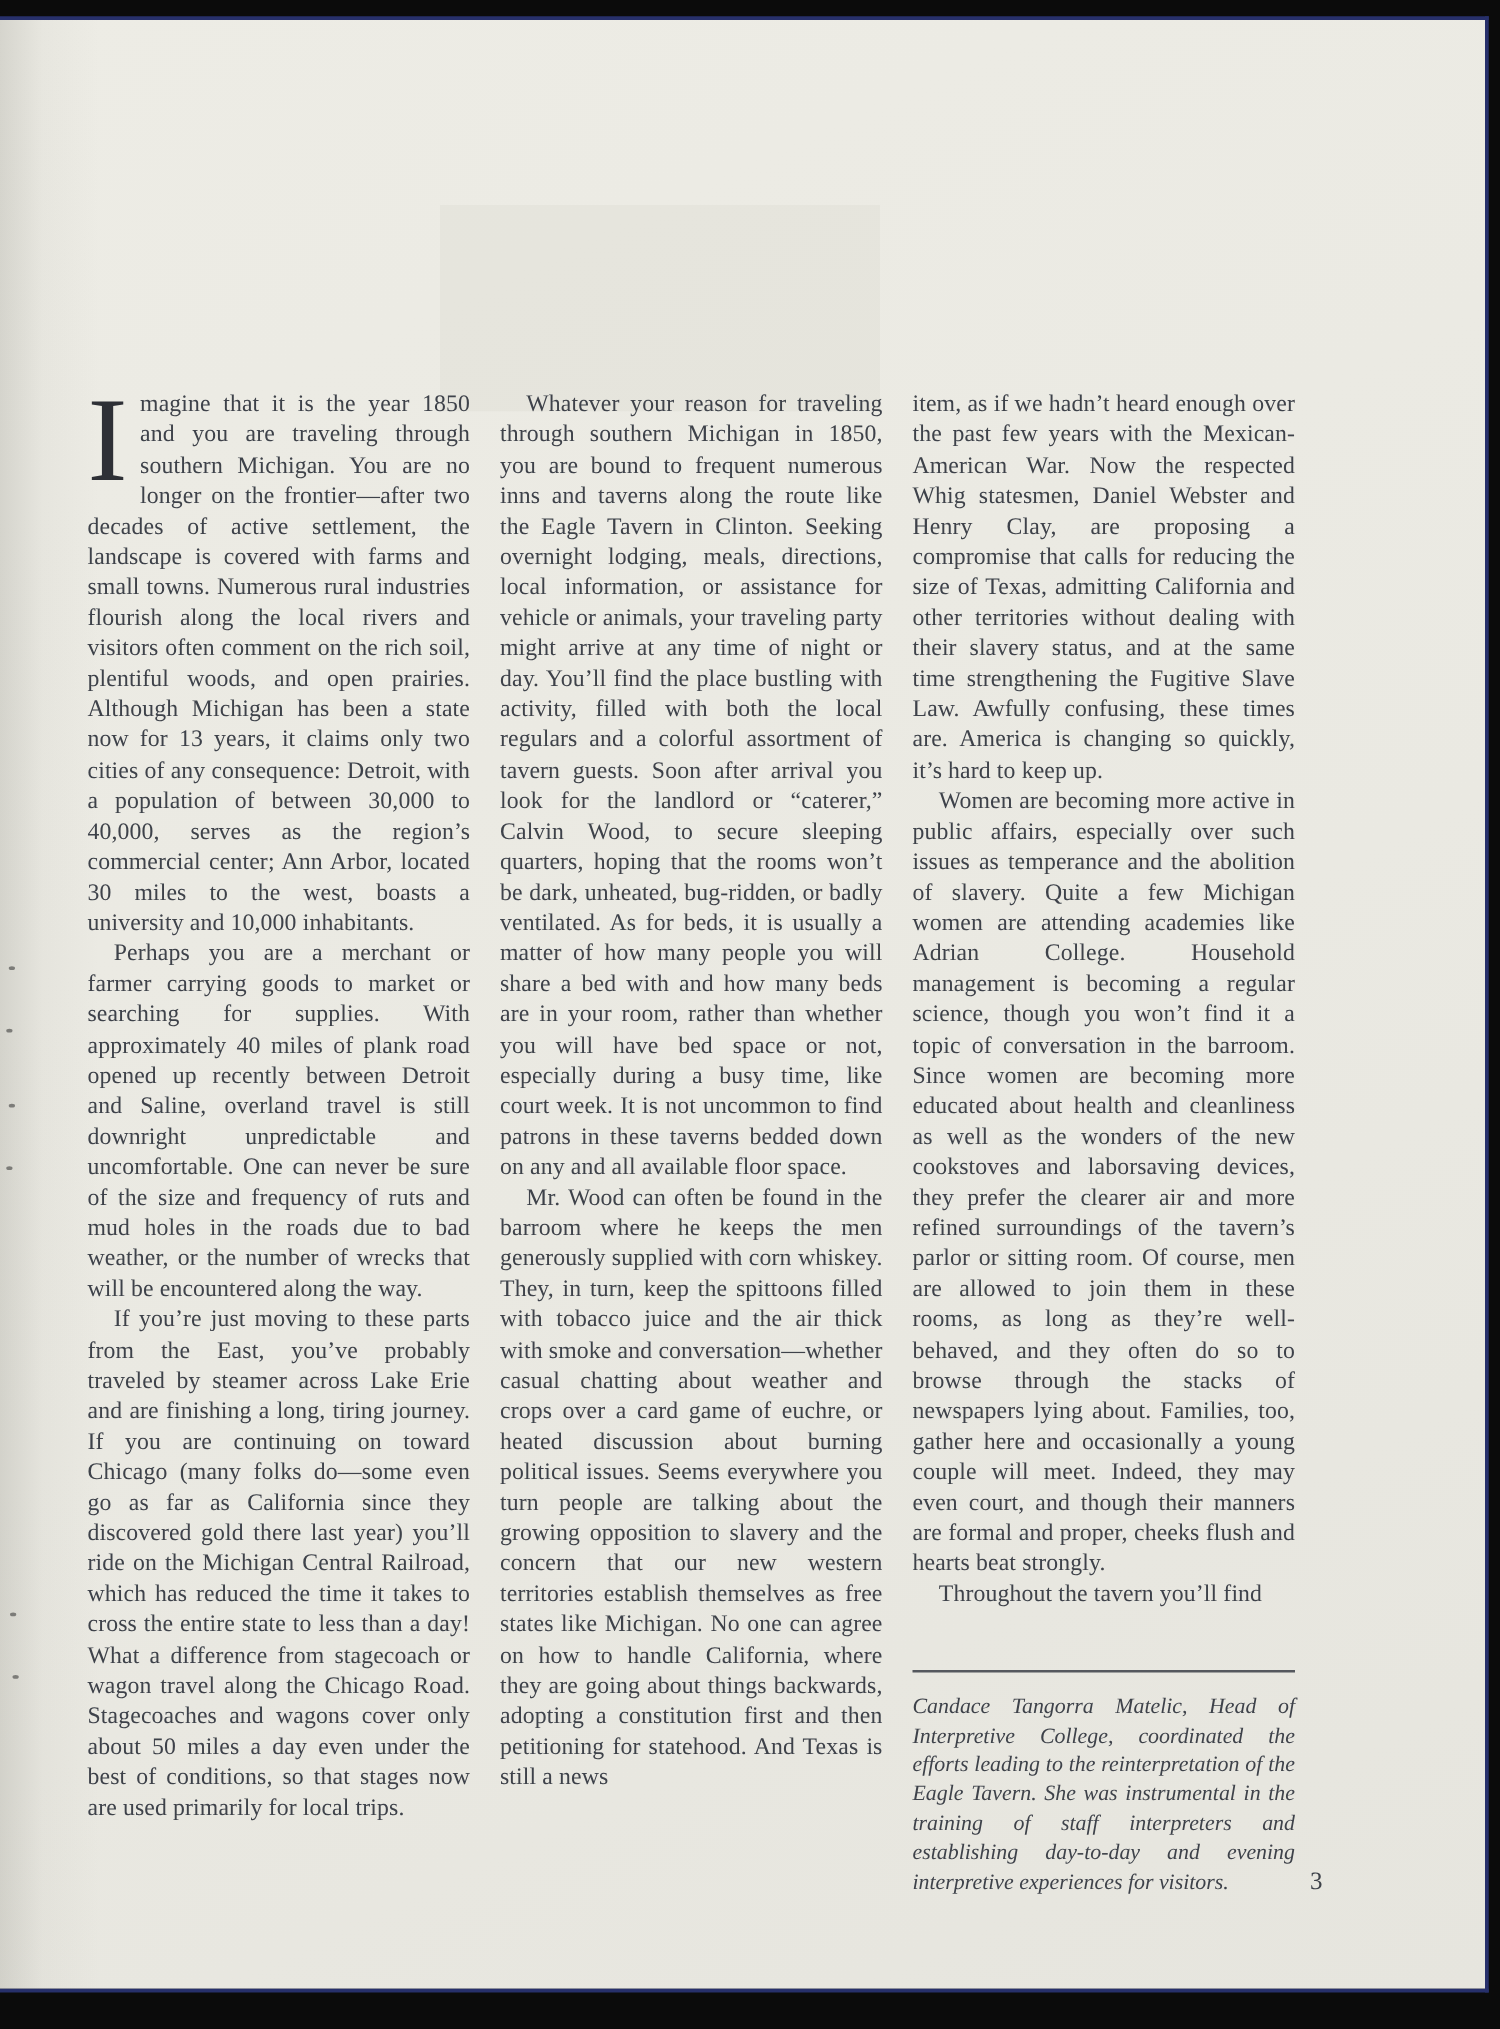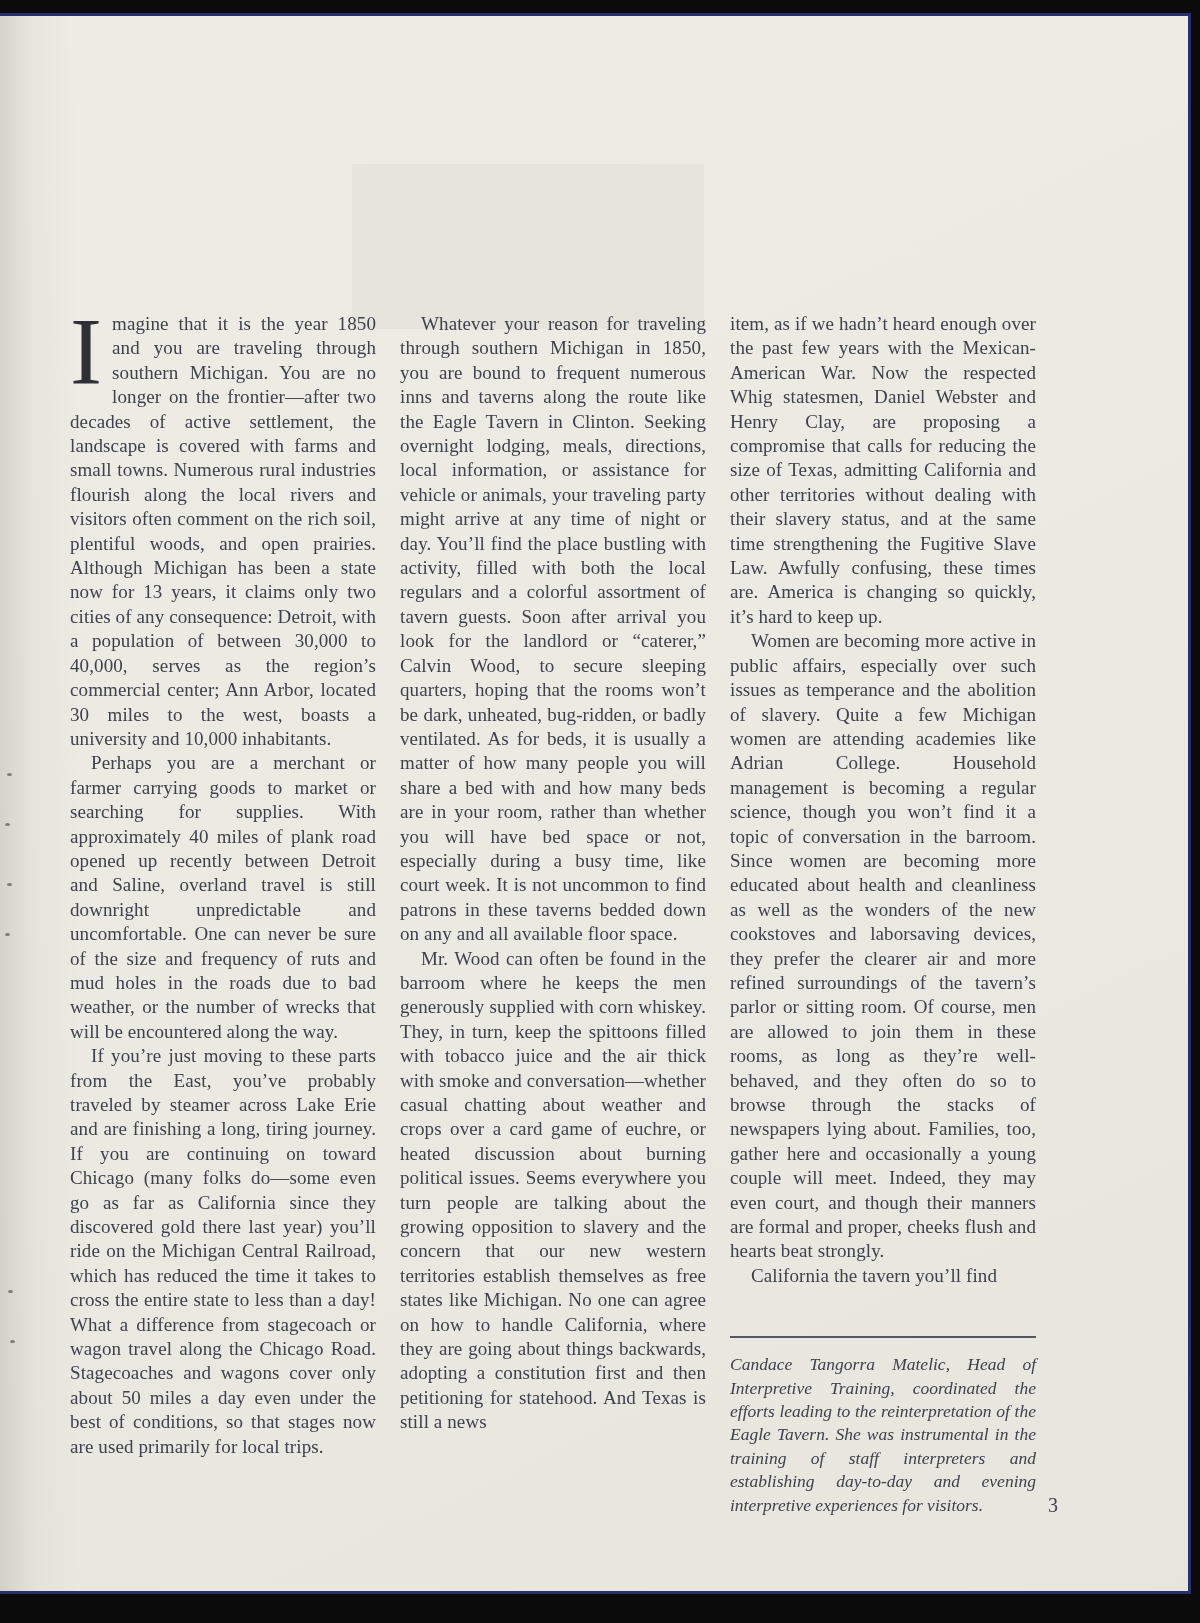--- a/index.html
+++ b/index.html
@@ -119,25 +119,25 @@
       </div>
 
       <div class="col">
         <p class="para indent">Whatever your reason for traveling through southern Michigan in 1850, you are bound to frequent numerous inns and taverns along the route like the Eagle Tavern in Clinton. Seeking overnight lodging, meals, directions, local information, or assistance for vehicle or animals, your traveling party might arrive at any time of night or day. You’ll find the place bustling with activity, filled with both the local regulars and a colorful assortment of tavern guests. Soon after arrival you look for the landlord or “caterer,” Calvin Wood, to secure sleeping quarters, hoping that the rooms won’t be dark, unheated, bug-ridden, or badly ventilated. As for beds, it is usually a matter of how many people you will share a bed with and how many beds are in your room, rather than whether you will have bed space or not, especially during a busy time, like court week. It is not uncommon to find patrons in these taverns bedded down on any and all available floor space.</p>
         <p class="para indent">Mr. Wood can often be found in the barroom where he keeps the men generously supplied with corn whiskey. They, in turn, keep the spittoons filled with tobacco juice and the air thick with smoke and conversation—whether casual chatting about weather and crops over a card game of euchre, or heated discussion about burning political issues. Seems everywhere you turn people are talking about the growing opposition to slavery and the concern that our new western territories establish themselves as free states like Michigan. No one can agree on how to handle California, where they are going about things backwards, adopting a constitution first and then petitioning for statehood. And Texas is still a news</p>
       </div>
 
       <div class="col">
         <p class="para">item, as if we hadn’t heard enough over the past few years with the Mexican-American War. Now the respected Whig statesmen, Daniel Webster and Henry Clay, are proposing a compromise that calls for reducing the size of Texas, admitting California and other territories without dealing with their slavery status, and at the same time strengthening the Fugitive Slave Law. Awfully confusing, these times are. America is changing so quickly, it’s hard to keep up.</p>
         <p class="para indent">Women are becoming more active in public affairs, especially over such issues as temperance and the abolition of slavery. Quite a few Michigan women are attending academies like Adrian College. Household management is becoming a regular science, though you won’t find it a topic of conversation in the barroom. Since women are becoming more educated about health and cleanliness as well as the wonders of the new cookstoves and laborsaving devices, they prefer the clearer air and more refined surroundings of the tavern’s parlor or sitting room. Of course, men are allowed to join them in these rooms, as long as they’re well-behaved, and they often do so to browse through the stacks of newspapers lying about. Families, too, gather here and occasionally a young couple will meet. Indeed, they may even court, and though their manners are formal and proper, cheeks flush and hearts beat strongly.</p>
-        <p class="para indent">California the tavern you’ll find</p>
+        <p class="para indent">Throughout the tavern you’ll find</p>
 
         <div class="footnote">
           <div class="rule"></div>
-          <p class="bio">Candace Tangorra Matelic, Head of Interpretive Training, coordinated the efforts leading to the reinterpretation of the Eagle Tavern. She was instrumental in the training of staff interpreters and establishing day-to-day and evening interpretive experiences for visitors.</p>
+          <p class="bio">Candace Tangorra Matelic, Head of Interpretive College, coordinated the efforts leading to the reinterpretation of the Eagle Tavern. She was instrumental in the training of staff interpreters and establishing day-to-day and evening interpretive experiences for visitors.</p>
         </div>
       </div>
 
     </div>
 
     <div class="pagenum">3</div>
 
   </div>
 </div>
 

